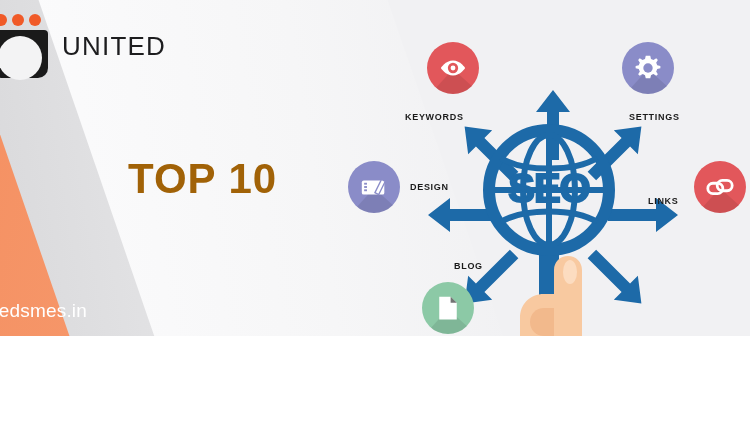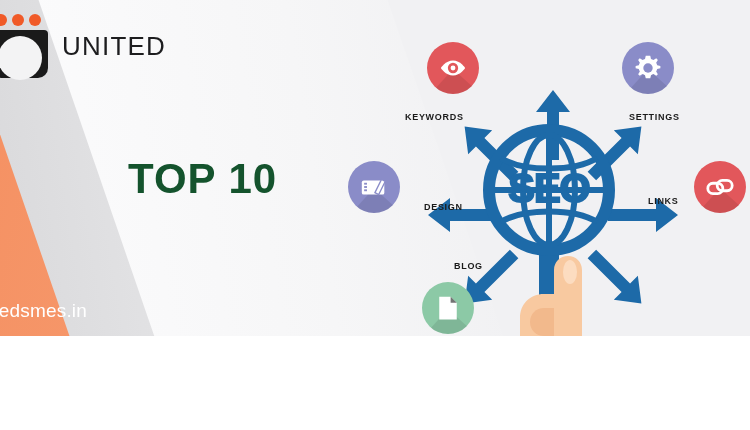--- a/index.html
+++ b/index.html
@@ -62,21 +62,21 @@
   }
   .logo-text{
     font-family:"Liberation Sans",sans-serif;
     font-size:26px;line-height:1.03;font-weight:400;letter-spacing:1.2px;
     color:#1d1d1f;
   }
 
   
   .headline{position:absolute;left:128px;top:158px;}
   .headline-top{
-    font-size:42px;font-weight:bold;color:#14532d;letter-spacing:1px;
+    font-size:42px;font-weight:bold;color:#a16207;letter-spacing:1px;
     line-height:1;margin:0 0 18px 0;
   }
   .headline-sub{
     font-size:23px;font-weight:bold;color:#231f20;line-height:1.24;margin:0;
     max-width:260px;
   }
   .headline-sub .hl{color:#f0601f;}
 
   
   .site-url{
@@ -103,21 +103,21 @@
   }
 
   
   .n-reporting{left:77px;top:42px;}
   .n-reporting .node-label{left:-22px;top:70px;}
   .n-analysis{left:176px;top:22px;}
   .n-analysis .node-label{left:-13px;top:58px;}
   .n-settings{left:272px;top:42px;}
   .n-settings .node-label{left:-8px;top:70px;margin-left:15px;}
   .n-design{left:-2px;top:161px;}
-  .n-design .node-label{left:76px;top:21px;margin-top:20px;}
+  .n-design .node-label{left:62px;top:21px;}
   .n-links{left:344px;top:161px;}
   .n-links .node-label{left:-46px;top:21px;margin-top:14px;}
   .n-blog{left:72px;top:282px;}
   .n-blog .node-label{left:4px;top:-21px;margin-left:28px;}
   .n-keywords{left:272px;top:282px;}
   .n-keywords .node-label{left:-19px;top:-21px;}
 
   .center-glass{position:absolute;left:108px;top:122px;width:190px;height:300px;}
   .arrows{position:absolute;left:0;top:0;width:400px;height:430px;}
   svg{display:block;overflow:visible;}

